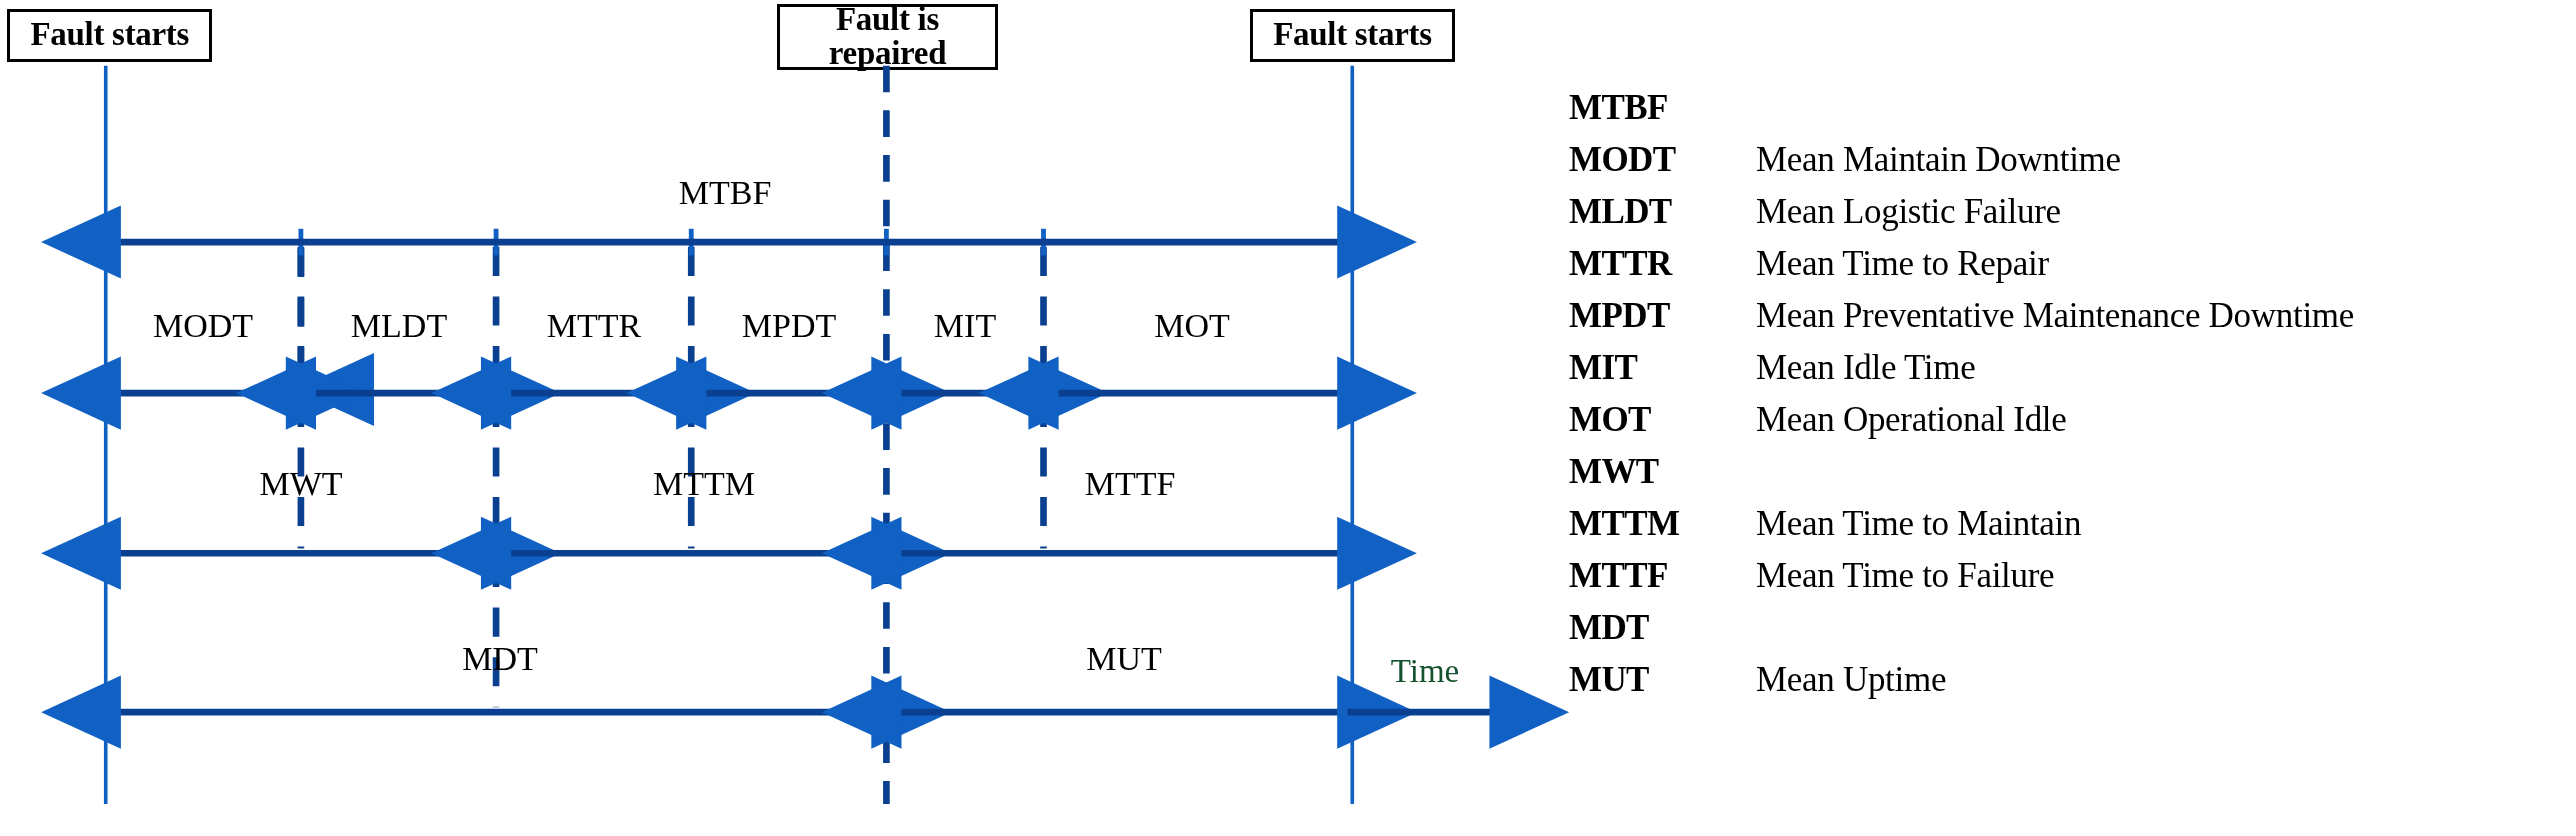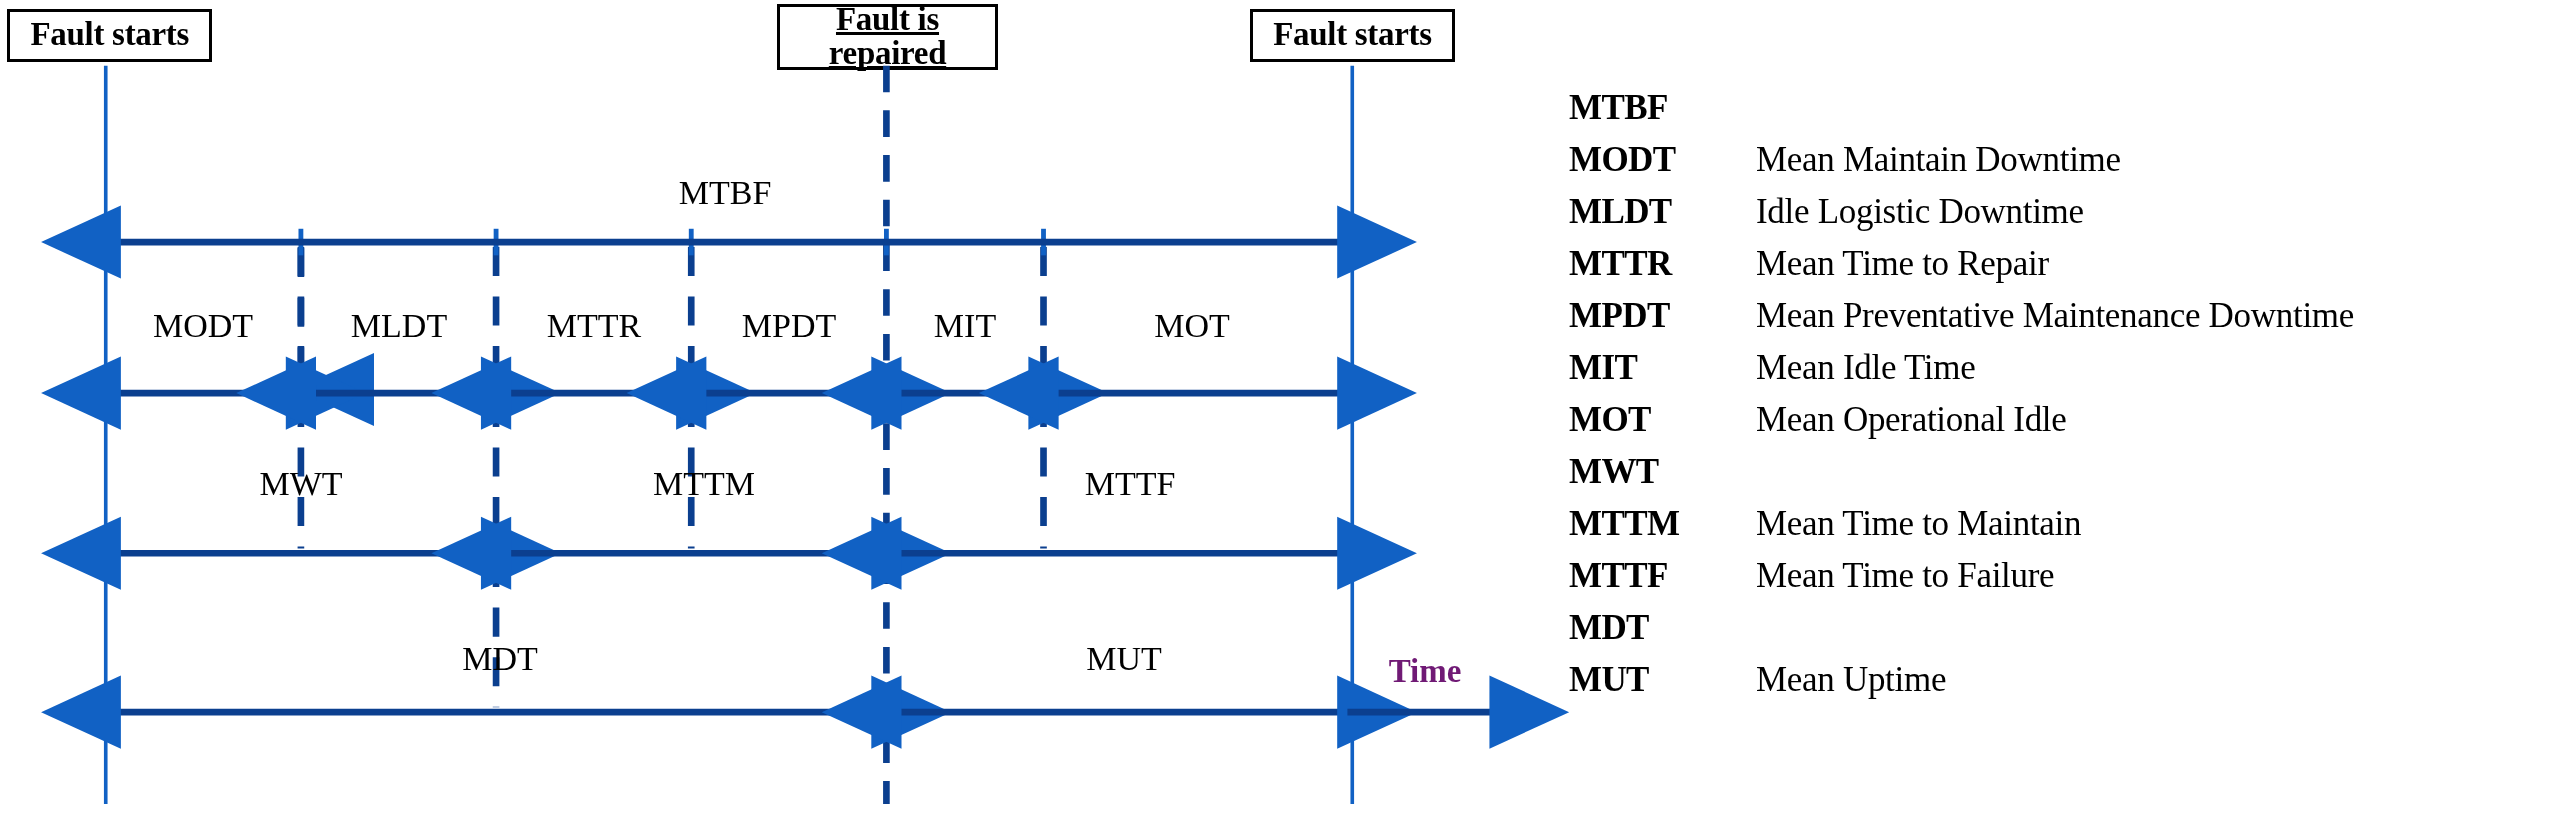--- a/index.html
+++ b/index.html
@@ -33,23 +33,23 @@
     font-size:34px;
     color:#000;
     text-align:center;
     white-space:nowrap;
     transform:translate(-50%,-50%);
     letter-spacing:0px;
   }
   .axis-label{
     position:absolute;
     font-family:"Liberation Serif",serif;
-    font-weight:bold;
+    font-weight:normal;
     font-size:33px;
-    color:#701a75;
+    color:#14532d;
     white-space:nowrap;
     transform:translate(-50%,-50%);
   }
 
   
   #legend{
     position:absolute;
     left:1569px;
     top:88px;
     width:991px;
@@ -77,21 +77,21 @@
     letter-spacing:-0.3px;
   }
 </style>
 </head>
 <body>
 
 <div id="root">
 
   <div class="event-box" id="box-0" style="left:7.3px;top:8.5px;width:205px;height:53px;">Fault starts</div>
 
-  <div class="event-box" id="box-1" style="left:777px;top:3.6px;width:221px;height:66px;white-space:pre-line;text-decoration:underline;">Fault is
+  <div class="event-box" id="box-1" style="left:777px;top:3.6px;width:221px;height:66px;white-space:pre-line;">Fault is
 repaired</div>
 
   <div class="event-box" id="box-2" style="left:1250px;top:8.5px;width:205px;height:53px;">Fault starts</div>
 
   <svg id="diagram" viewBox="0 0 2600 1384" width="1571" height="837">
     <defs>
       <marker id="ah-left" markerWidth="13" markerHeight="13" refX="11.5" refY="6.5" orient="auto" markerUnits="strokeWidth">
         <path d="M 12.5,1 L 12.5,12 L 0.5,6.5 z" fill="#1161c4"></path>
       </marker>
       <marker id="ah-right" markerWidth="13" markerHeight="13" refX="1.5" refY="6.5" orient="auto" markerUnits="strokeWidth">
@@ -160,21 +160,21 @@
   <div id="legend">
       <div class="legend-row">
         <div class="legend-abbr">MTBF</div>
       </div>
       <div class="legend-row">
         <div class="legend-abbr">MODT</div>
         <div class="legend-desc">Mean Maintain Downtime</div>
       </div>
       <div class="legend-row">
         <div class="legend-abbr">MLDT</div>
-        <div class="legend-desc">Idle Logistic Downtime</div>
+        <div class="legend-desc">Mean Logistic Failure</div>
       </div>
       <div class="legend-row">
         <div class="legend-abbr">MTTR</div>
         <div class="legend-desc">Mean Time to Repair</div>
       </div>
       <div class="legend-row">
         <div class="legend-abbr">MPDT</div>
         <div class="legend-desc">Mean Preventative Maintenance Downtime</div>
       </div>
       <div class="legend-row">

